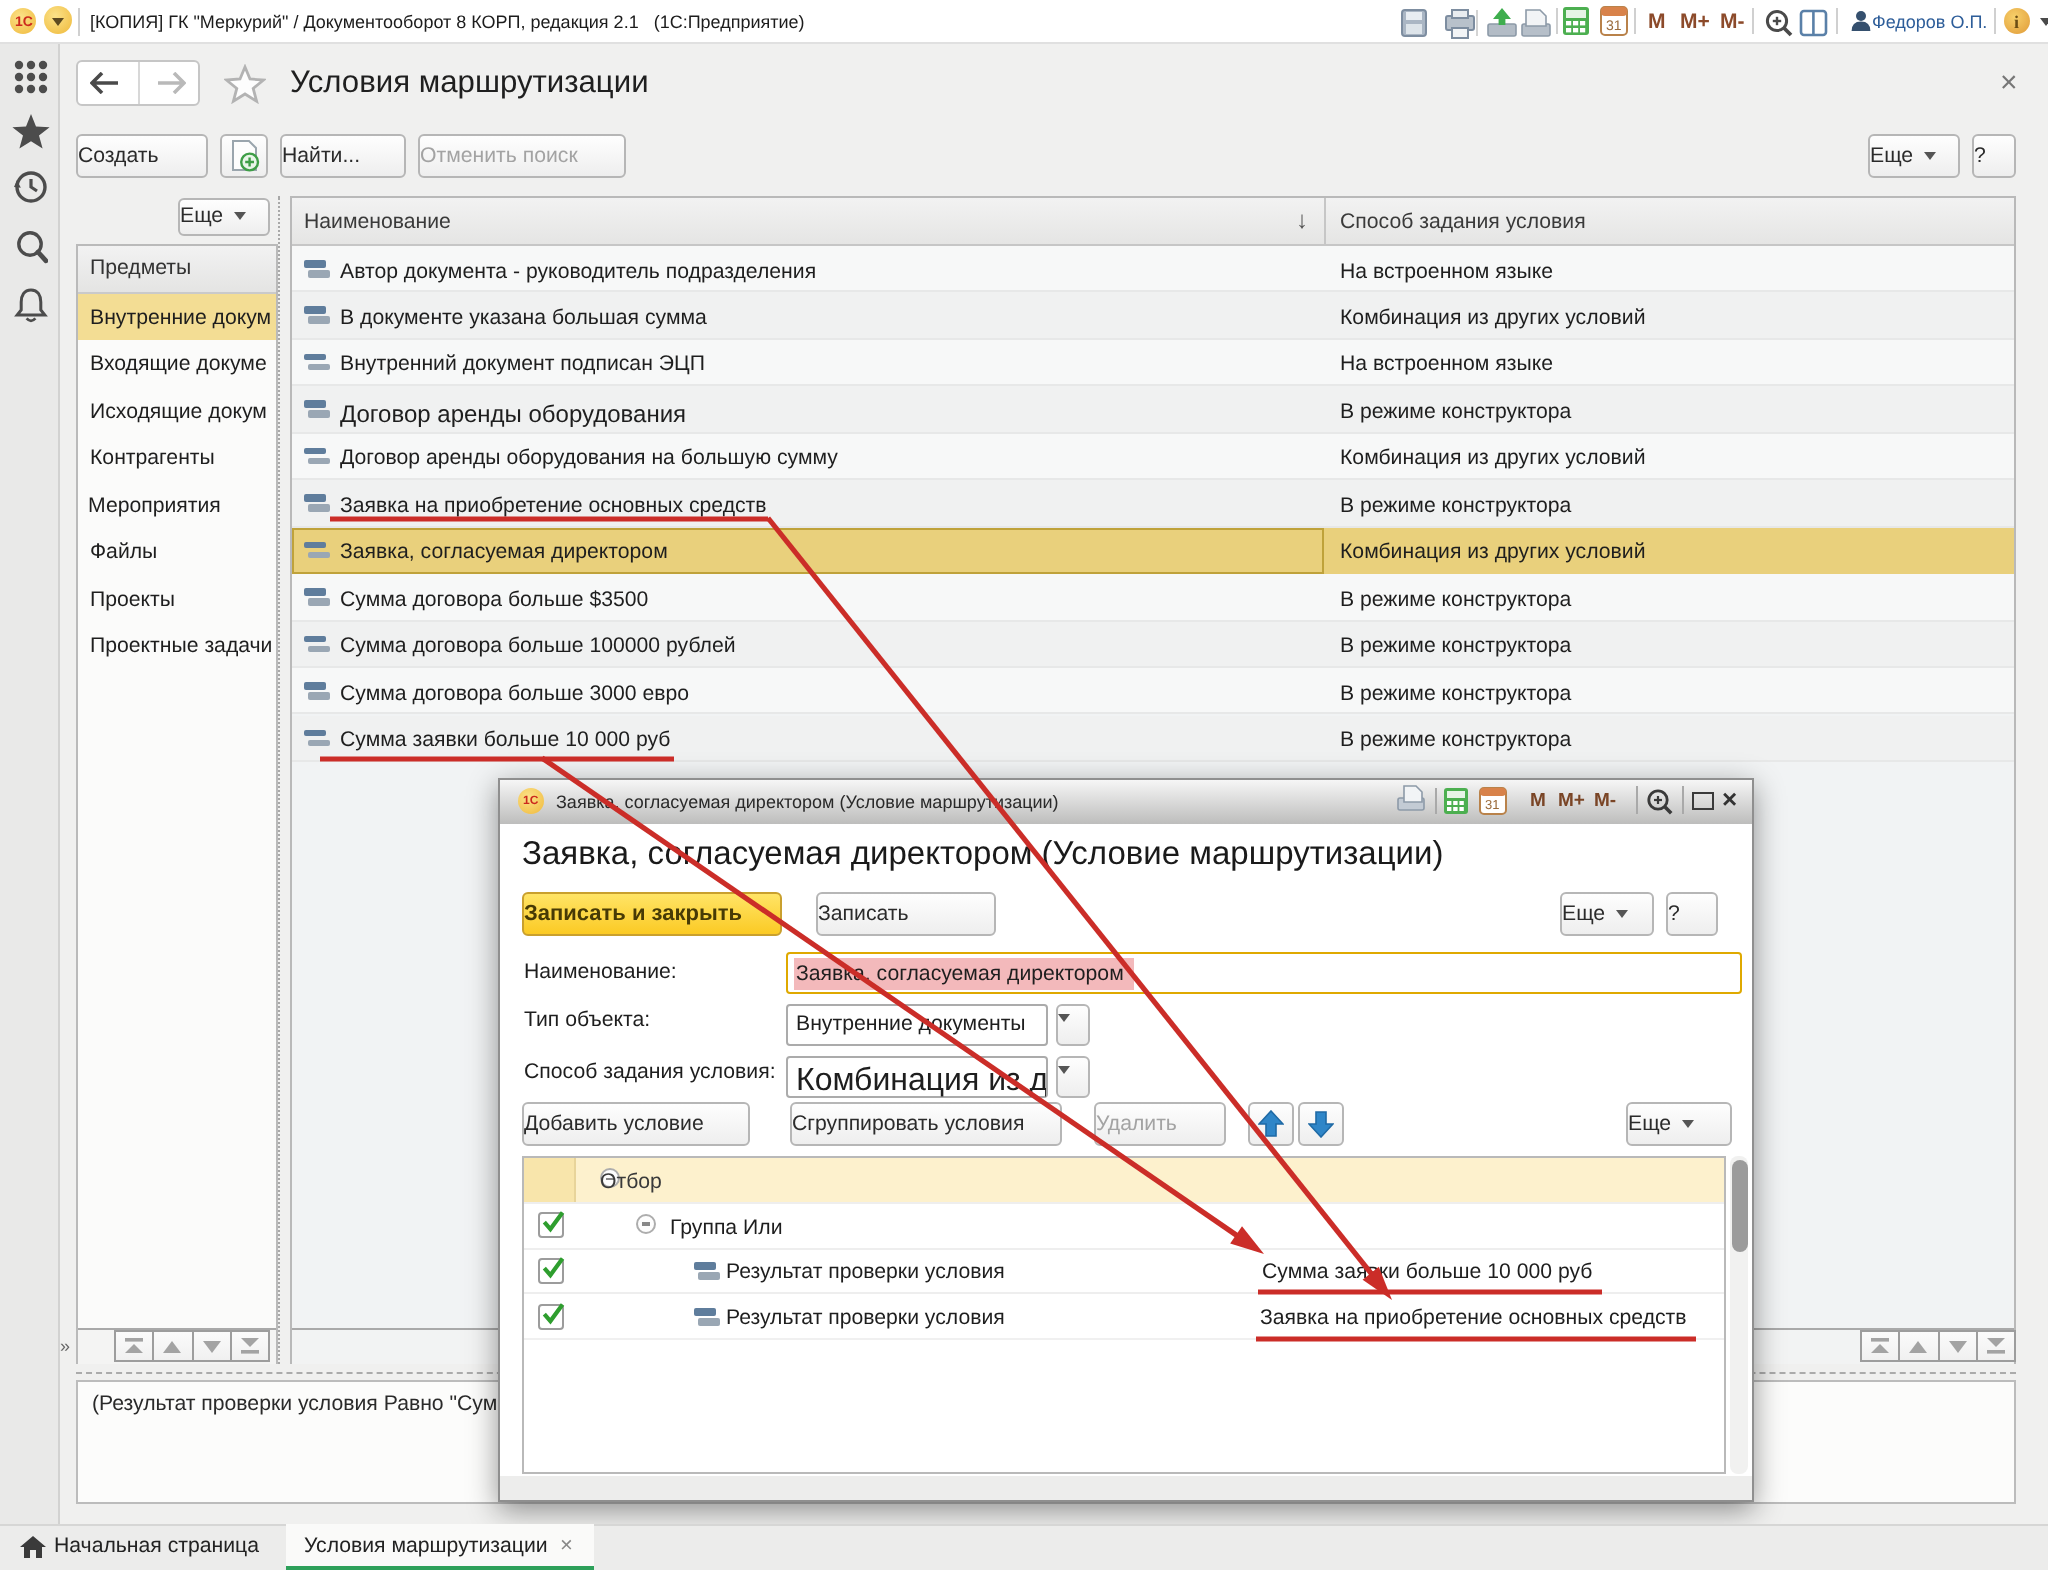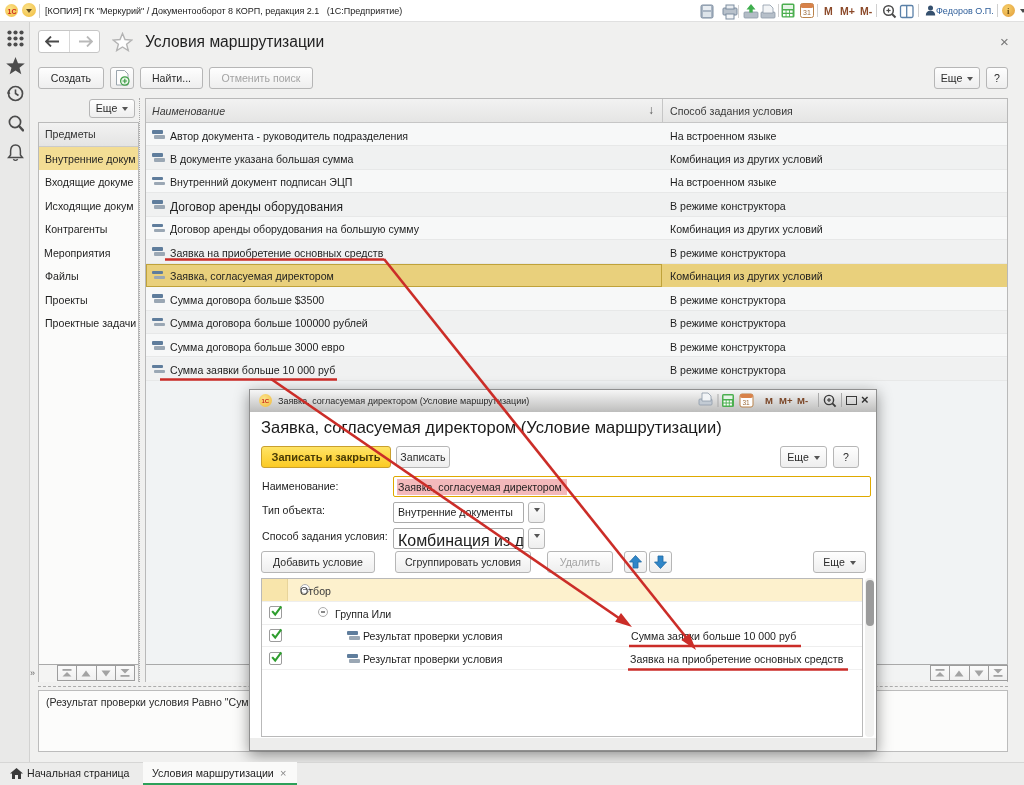--- a/index.html
+++ b/index.html
@@ -1,18 +1,18 @@
 <!DOCTYPE html>
 <html><head><meta charset="utf-8">
 <style>
 *{margin:0;padding:0;box-sizing:border-box;}
 html,body{width:1024px;height:785px;overflow:hidden;}
 body{font-family:"Liberation Sans",sans-serif;background:#f0f0ef;position:relative;}
 .ab{position:absolute;}
-.btn{position:absolute;background:linear-gradient(#fefefe,#eeeeee);border:1px solid #b6b6b6;border-radius:3px;font-size:10.6px;color:#2b2b2b;text-align:center;white-space:nowrap;}
+.btn{position:absolute;background:linear-gradient(#fefefe,#eeeeee);border:1px solid #b6b6b6;border-radius:3px;font-size:10.6px;color:#2b2b2b;white-space:nowrap;}
 .btn.dis{color:#a3a3a3;}
 .t{position:absolute;white-space:nowrap;color:#1e1e1e;}
 .caret{display:inline-block;width:0;height:0;border-left:3.5px solid transparent;border-right:3.5px solid transparent;border-top:4px solid #555;vertical-align:middle;margin-left:5px;margin-bottom:1px;}
 .sep{position:absolute;width:1px;background:#d0d0d0;}
 .ic2{position:absolute;width:13px;height:9px;}
 .ic2 .b1{position:absolute;left:0;top:0;width:11px;height:3.5px;background:#5f7d9c;border-radius:1px;}
 .ic2 .b2{position:absolute;left:2px;top:5px;width:11px;height:3.5px;background:#9aa7b4;border-radius:1px;}
 .chk{position:absolute;width:12.5px;height:12.5px;background:#fff;border:1px solid #9c9c9c;border-radius:2px;}
 .chk svg{position:absolute;left:0px;top:-2px;}
 .minus{position:absolute;width:10px;height:10px;border:1px solid #adadad;border-radius:50%;background:#fdfdfd;}
@@ -178,21 +178,21 @@
   </svg>
 <svg class="ab" style="left:119.9px;top:669.0px;" width="10" height="8" viewBox="0 0 10 8">
     <path d="M0.5 0 L5 4.5 L9.5 0 Z" fill="#a3a3a3"></path>
     <rect x="0.5" y="6" width="9" height="1.8" fill="#a3a3a3"></rect>
   </svg>
 
 <div class="ab" style="left:139px;top:98px;height:584px;border-left:1px dotted #a8a8a8;"></div>
 
 <div class="ab" style="left:145px;top:98px;width:863px;height:584px;background:#f1f3f4;border:1px solid #b9b9b9;"></div>
 <div class="ab" style="left:146px;top:99px;width:861px;height:24px;background:linear-gradient(#f2f2f2,#e5e5e4);border-bottom:1px solid #c6c6c6;"></div>
-<div class="t" style="left:152px;top:105px;font-size:10.6px;color:#3a3a3a;font-style:italic;">Наименование</div>
+<div class="t" style="left:152px;top:105px;font-size:10.6px;color:#3a3a3a;">Наименование</div>
 <div class="t" style="left:648px;top:103px;font-size:12px;color:#555;">↓</div>
 <div class="sep" style="left:662px;top:99px;height:24px;background:#c6c6c6;"></div>
 <div class="t" style="left:670px;top:105px;font-size:10.6px;color:#3a3a3a;">Способ задания условия</div>
 <div class="ab" style="left:146px;top:123.0px;width:861px;height:23.45px;background:#f7f8f8;border-bottom:1px solid #e7e8e8;"></div>
 <div class="ic2" style="left:152px;top:130.0px;">
     <span class="b1"></span>
     <span class="b2"></span>
   </div>
 <div class="t" style="left:170px;top:129.5px;font-size:10.6px;">Автор документа - руководитель подразделения</div>
 <div class="t" style="left:670px;top:129.5px;font-size:10.6px;">На встроенном языке</div>
@@ -327,21 +327,21 @@
     <line x1="4" y1="6" x2="8" y2="6" stroke="#3a3a3a" stroke-width="1.1"></line>
     <line x1="6" y1="4" x2="6" y2="8" stroke="#3a3a3a" stroke-width="1.1"></line>
   </svg>
 <div class="sep" style="left:841px;top:393px;height:14px;background:#a9a9a9;"></div>
 <div class="ab" style="left:846px;top:396px;width:11px;height:9px;border:1.6px solid #3a3a3a;"></div>
 <div class="t" style="left:861px;top:392px;font-size:13px;font-weight:bold;color:#333;">×</div>
 
 <div class="t" style="left:261px;top:418px;font-size:16.5px;color:#1a1a1a;">Заявка, согласуемая директором (Условие маршрутизации)</div>
 
 <div class="btn" style="left:261px;top:446px;width:130px;height:22px;line-height:20px;background:linear-gradient(#ffe466,#fbca24);border-color:#c9a02e;font-weight:bold;font-size:11px;color:#473a05;">Записать и закрыть</div>
-<div class="btn" style="left:396px;top:446px;width:54px;height:22px;line-height:20px;">Записать</div>
+<div class="btn" style="left:408px;top:446px;width:90px;height:22px;line-height:20px;">Записать</div>
 <div class="btn" style="left:780px;top:446px;width:47px;height:22px;line-height:20px;">Еще<span class="caret"></span></div>
 <div class="btn" style="left:833px;top:446px;width:26px;height:22px;line-height:20px;">?</div>
 
 <div class="t" style="left:262px;top:480px;font-size:10.6px;">Наименование:</div>
 <div class="ab" style="left:393px;top:476px;width:478px;height:21px;background:#fff;border:1px solid #dfa900;border-radius:2px;"></div>
 <div class="ab" style="left:397px;top:478.5px;width:170px;height:16px;background:#f3b9bb;"></div>
 <div class="t" style="left:398px;top:481px;font-size:10.6px;">Заявка, согласуемая директором</div>
 <div class="t" style="left:262px;top:504px;font-size:10.6px;">Тип объекта:</div>
 <div class="ab" style="left:393px;top:502px;width:131px;height:21px;background:#fff;border:1px solid #ababab;border-radius:2px;"></div>
 <div class="t" style="left:398px;top:506px;font-size:10.6px;">Внутренние документы</div>

